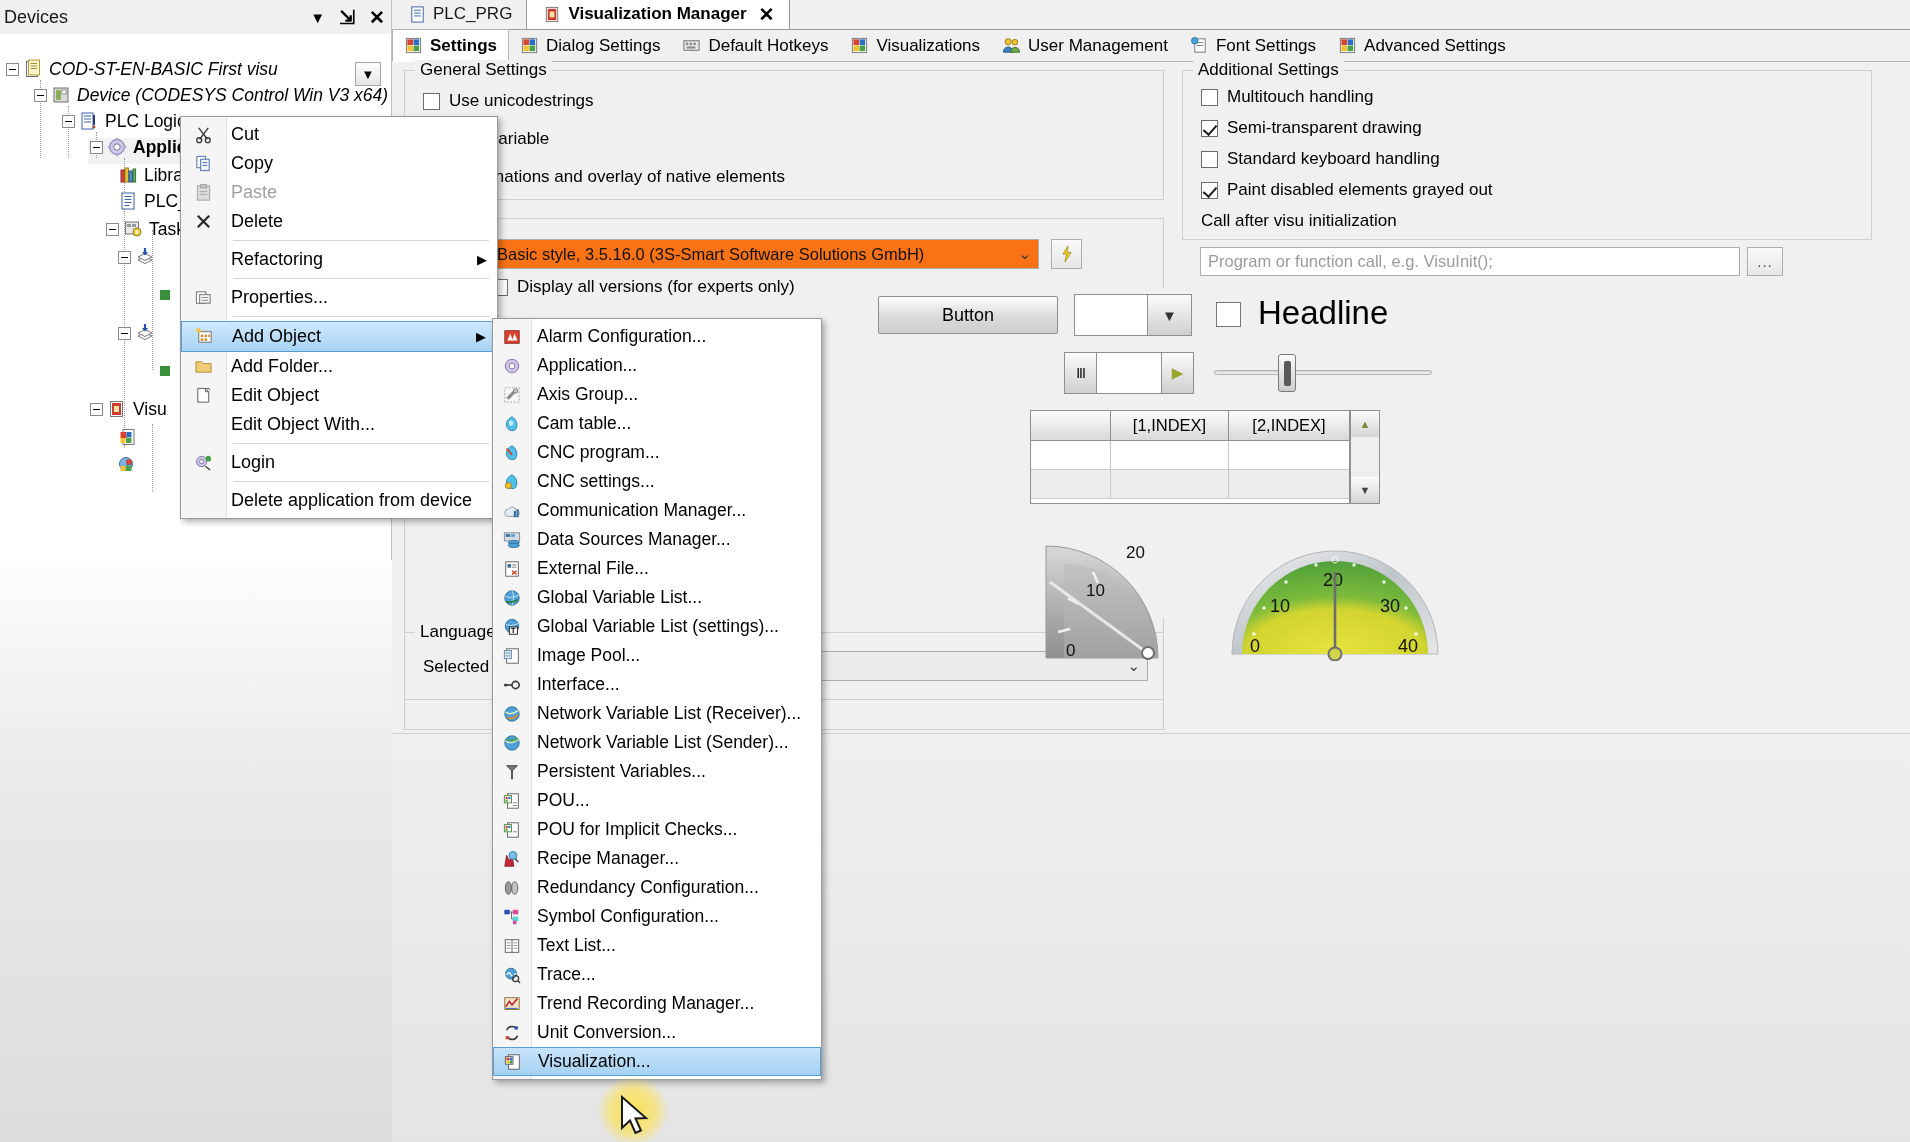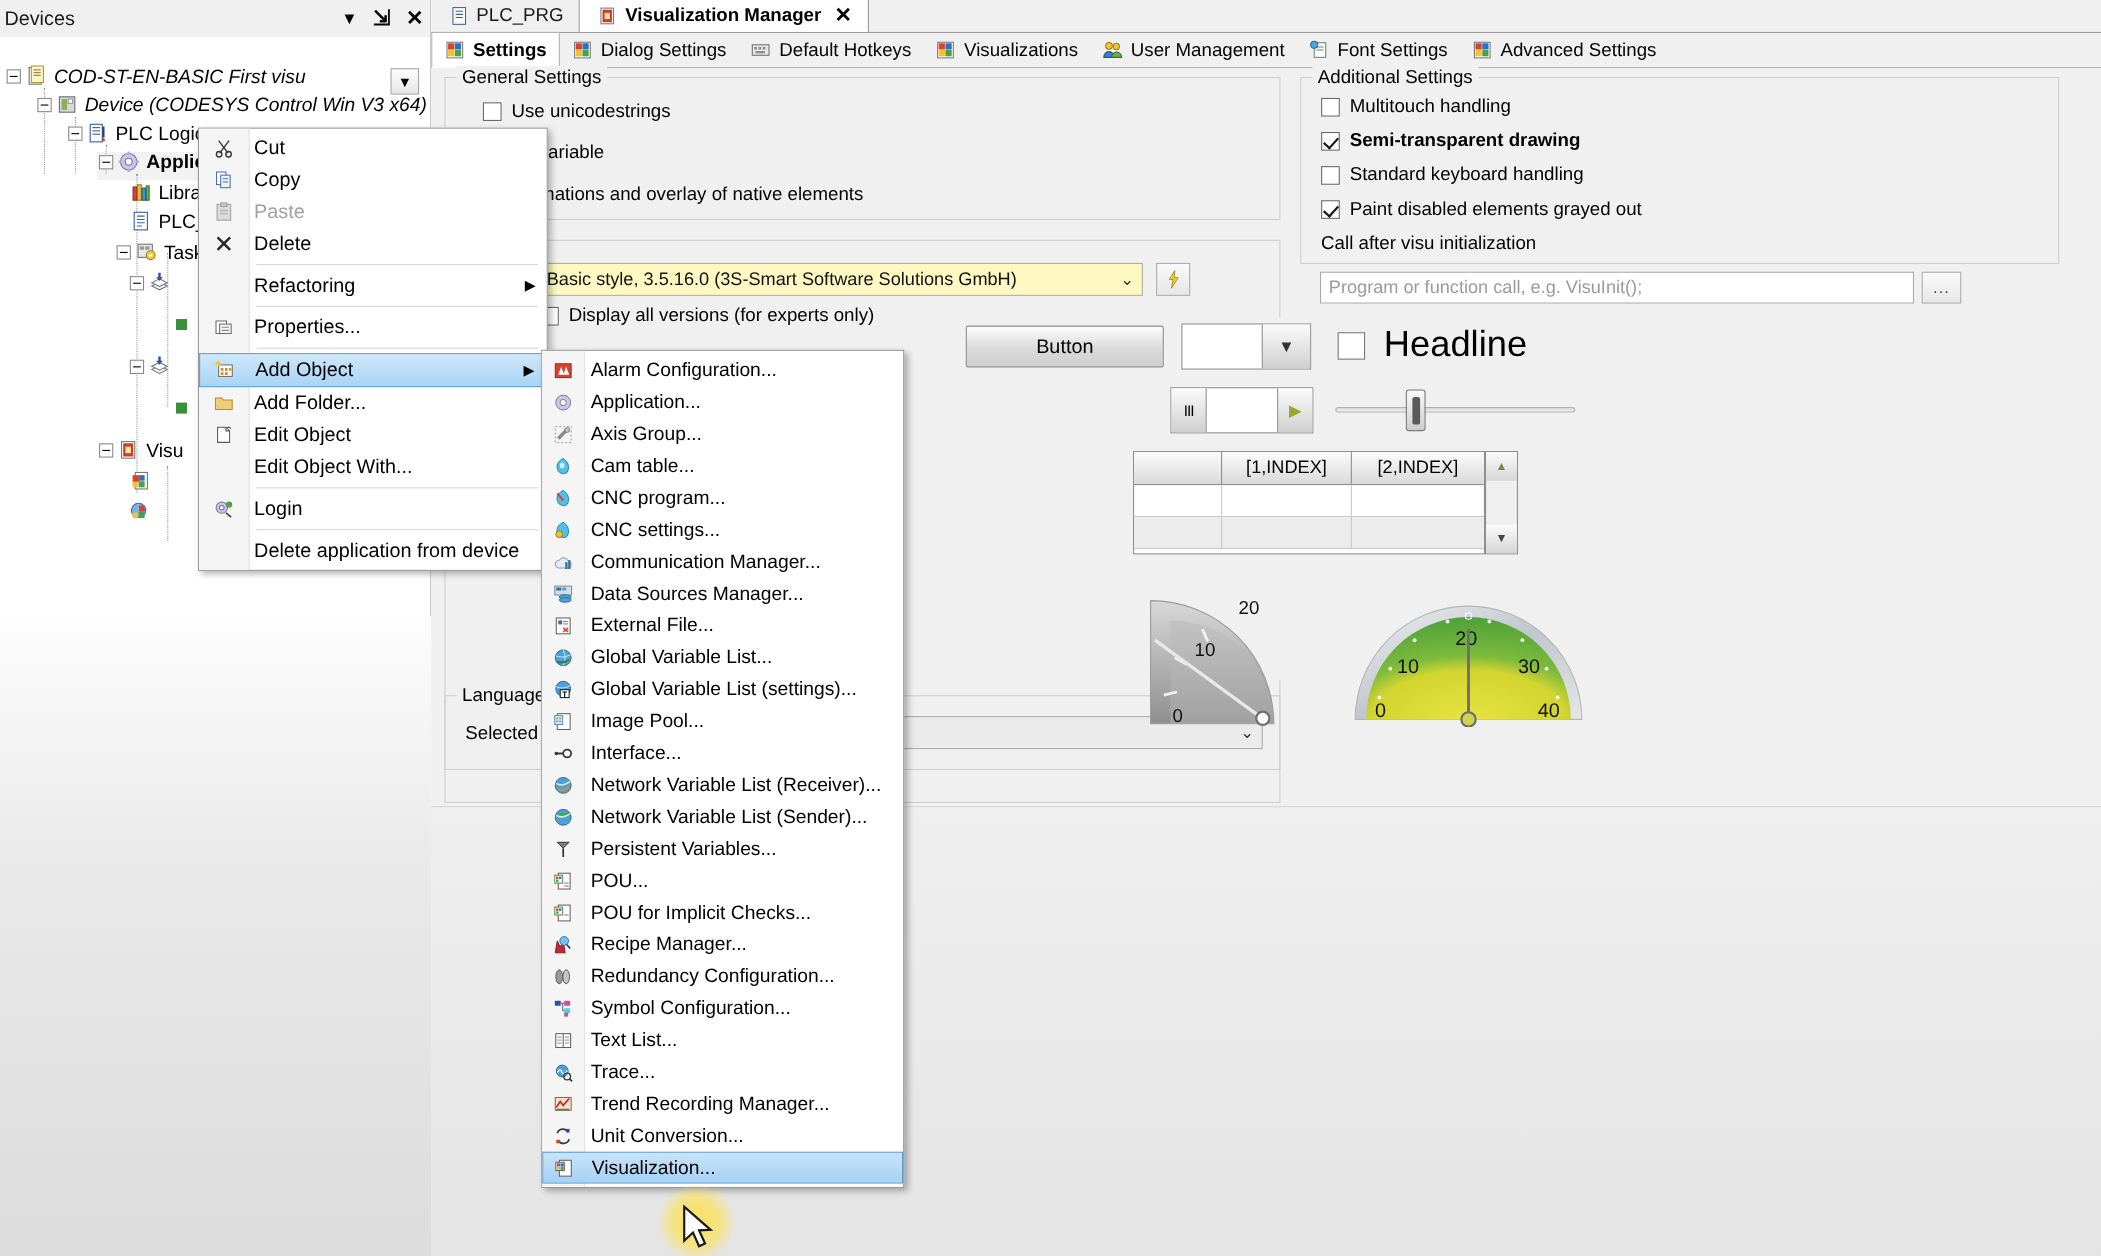--- a/index.html
+++ b/index.html
@@ -116,21 +116,21 @@
   }
   .cbox.checked:after {
     content:""; position:absolute; left:4px; top:1px; width:6px; height:11px;
     border:solid #1a1a1a; border-width:0 2px 2px 0; transform: rotate(42deg);
   }
   .txtfield {
     border:1px solid #adadad; background:#fff; height:29px;
     display:flex; align-items:center; padding:0 7px; font-size:16.5px; color:#9b9b9b;
   }
   .combo {
-    border:1px solid #adadad; background:#fef9c3; height:30px;
+    border:1px solid #adadad; background:#f97316; height:30px;
     display:flex; align-items:center; padding:0 7px; font-size:16.5px;
     justify-content:space-between;
   }
   .combo .chev { font-size:15px; color:#333; }
   .sq-btn {
     border:1px solid #adadad; background:linear-gradient(#fafafa,#e6e6e6);
     display:flex; align-items:center; justify-content:center;
   }
 
   
@@ -493,21 +493,21 @@
           <rect x="10" y="10" width="6" height="6" fill="#4aa14a"></rect>
         </svg>
         <span>Advanced Settings</span>
       </div>
     </div>
 
     <div id="settings-pane">
 
       <div class="group" style="left:12px; top:8px; width:760px; height:130px;">
         <span class="legend">General Settings</span>
-        <div class="cb-row" style="position:absolute;left:18px;top:20px;margin-left:16px;">
+        <div class="cb-row" style="position:absolute;left:18px;top:20px;">
           <span class="cbox"></span>
           <span>Use unicodestrings</span>
         </div>
         <div class="cb-row" style="position:absolute;left:18px;top:58px;">
           <span>rentVisu variable</span>
         </div>
         <div class="cb-row" style="position:absolute;left:18px;top:96px;">
           <span>client animations and overlay of native elements</span>
         </div>
       </div>
@@ -534,21 +534,21 @@
         </div>
       </div>
 
       <div class="group" style="left:790px; top:8px; width:690px; height:170px;">
         <span class="legend">Additional Settings</span>
 
         <div class="cb-row" style="position:absolute;left:18px;top:16px;">
           <span class="cbox"></span>
           <span>Multitouch handling</span>
         </div>
-        <div class="cb-row" style="position:absolute;left:18px;top:47px;font-weight:bold;">
+        <div class="cb-row" style="position:absolute;left:18px;top:47px;">
           <span class="cbox checked"></span>
           <span>Semi-transparent drawing</span>
         </div>
         <div class="cb-row" style="position:absolute;left:18px;top:78px;">
           <span class="cbox"></span>
           <span>Standard keyboard handling</span>
         </div>
         <div class="cb-row" style="position:absolute;left:18px;top:109px;">
           <span class="cbox checked"></span>
           <span>Paint disabled elements grayed out</span>

